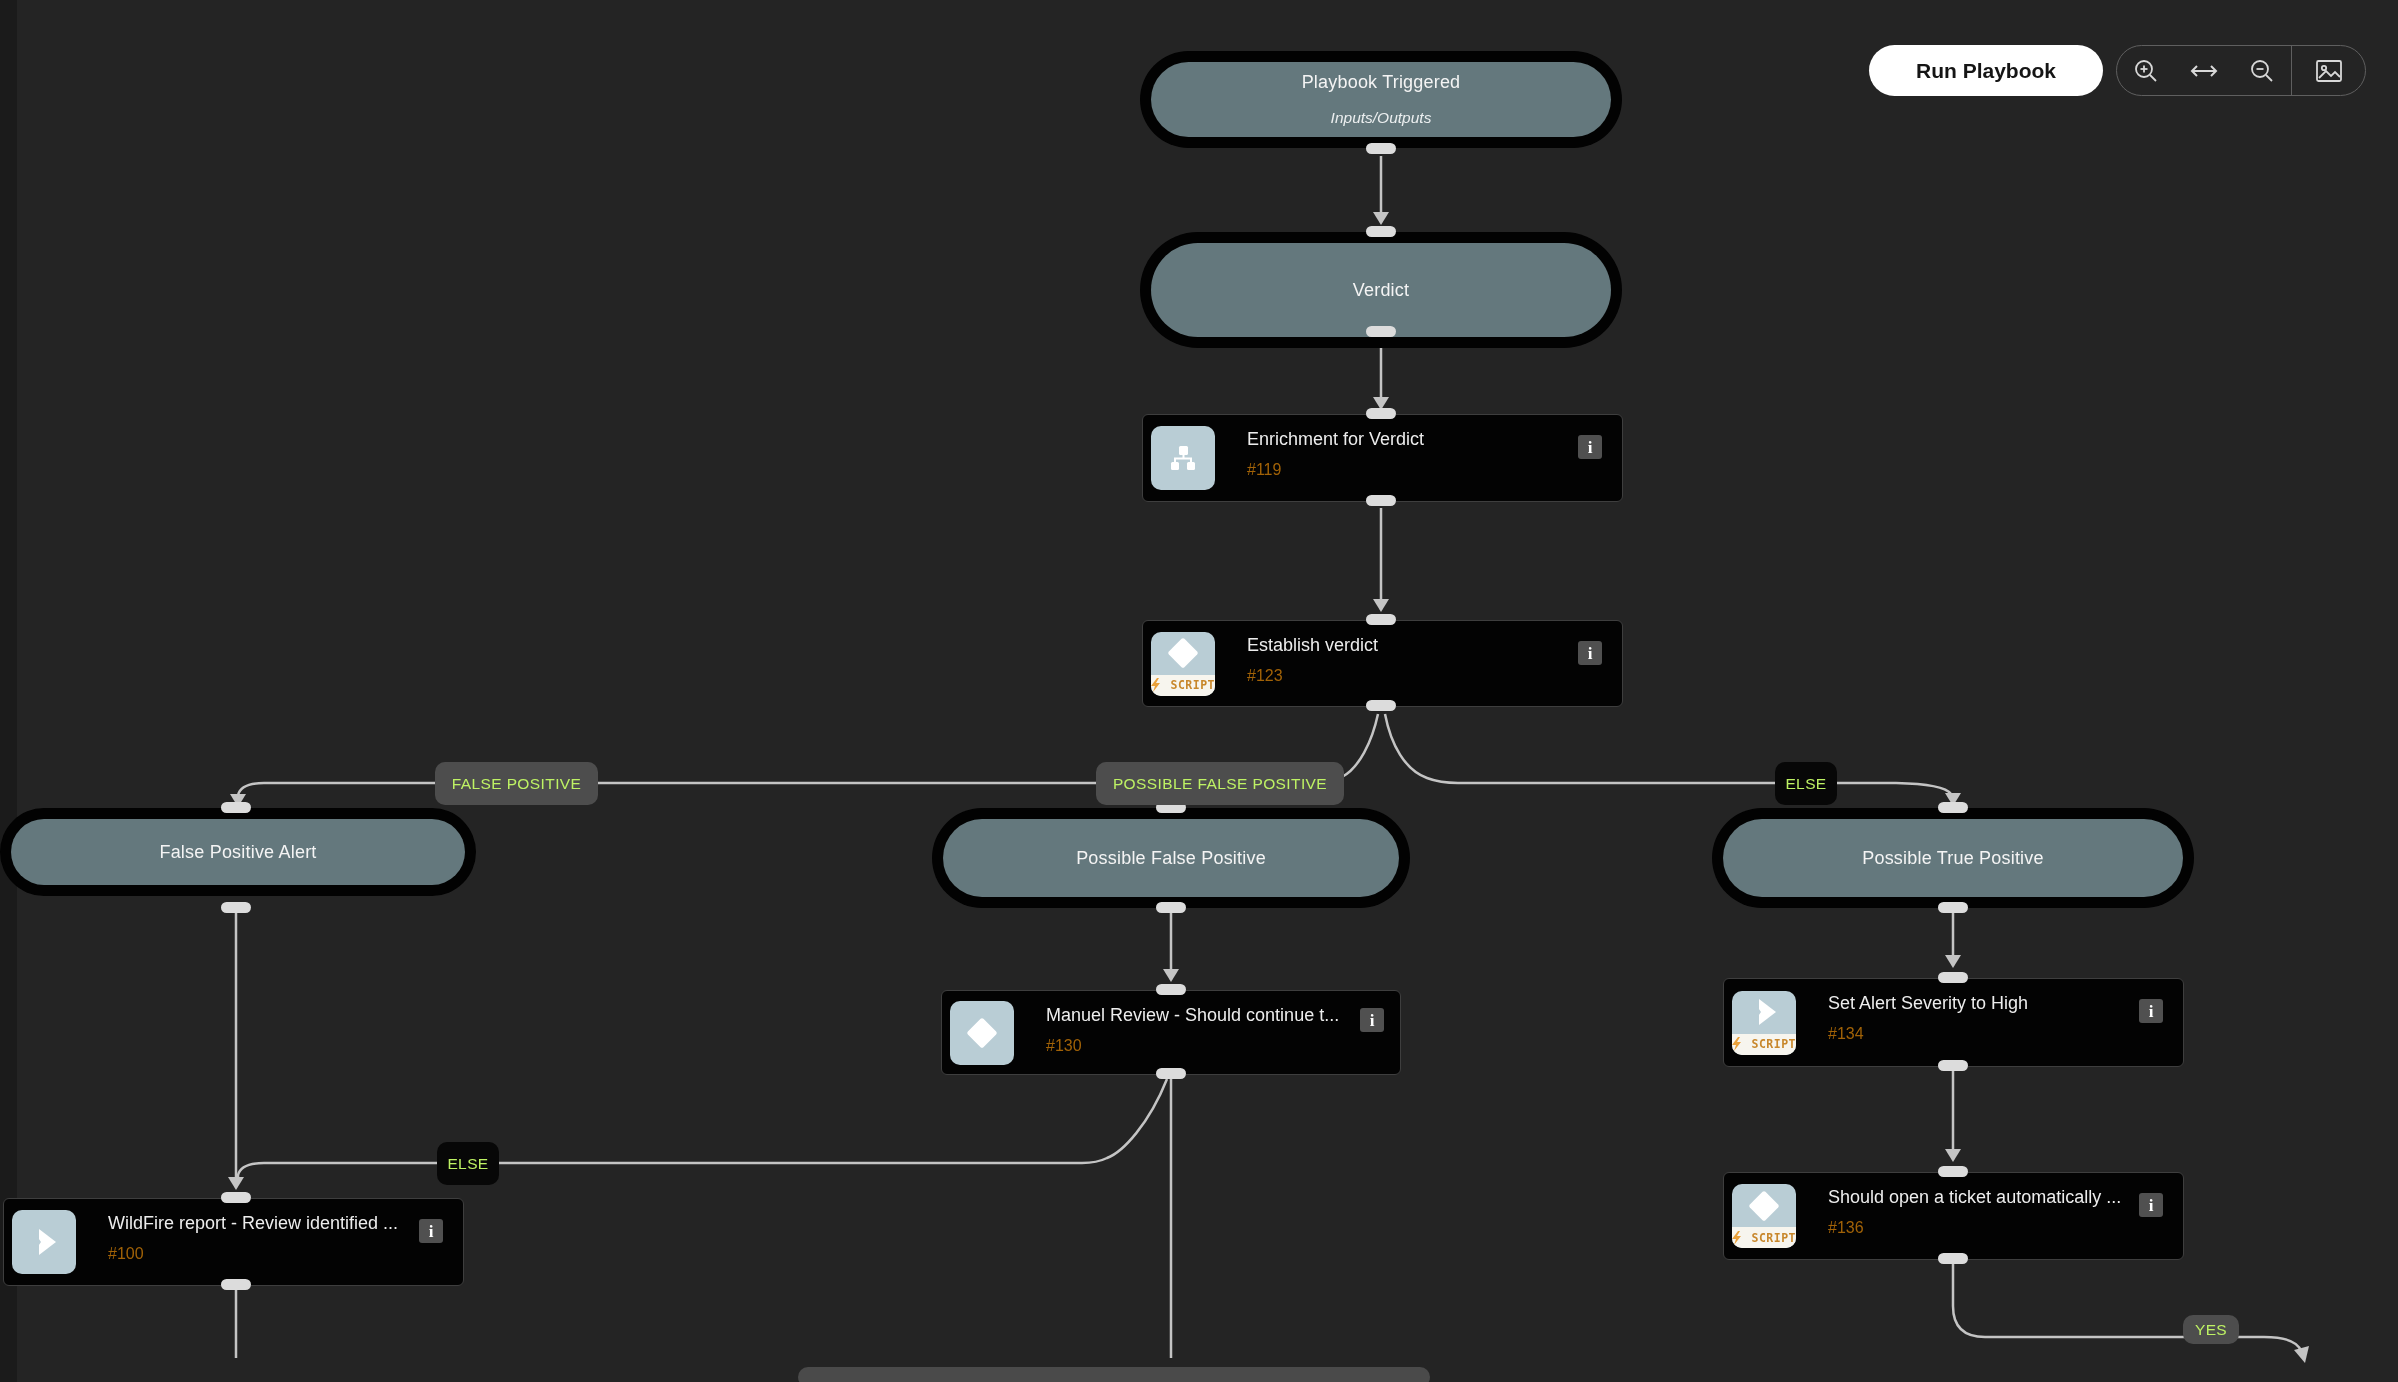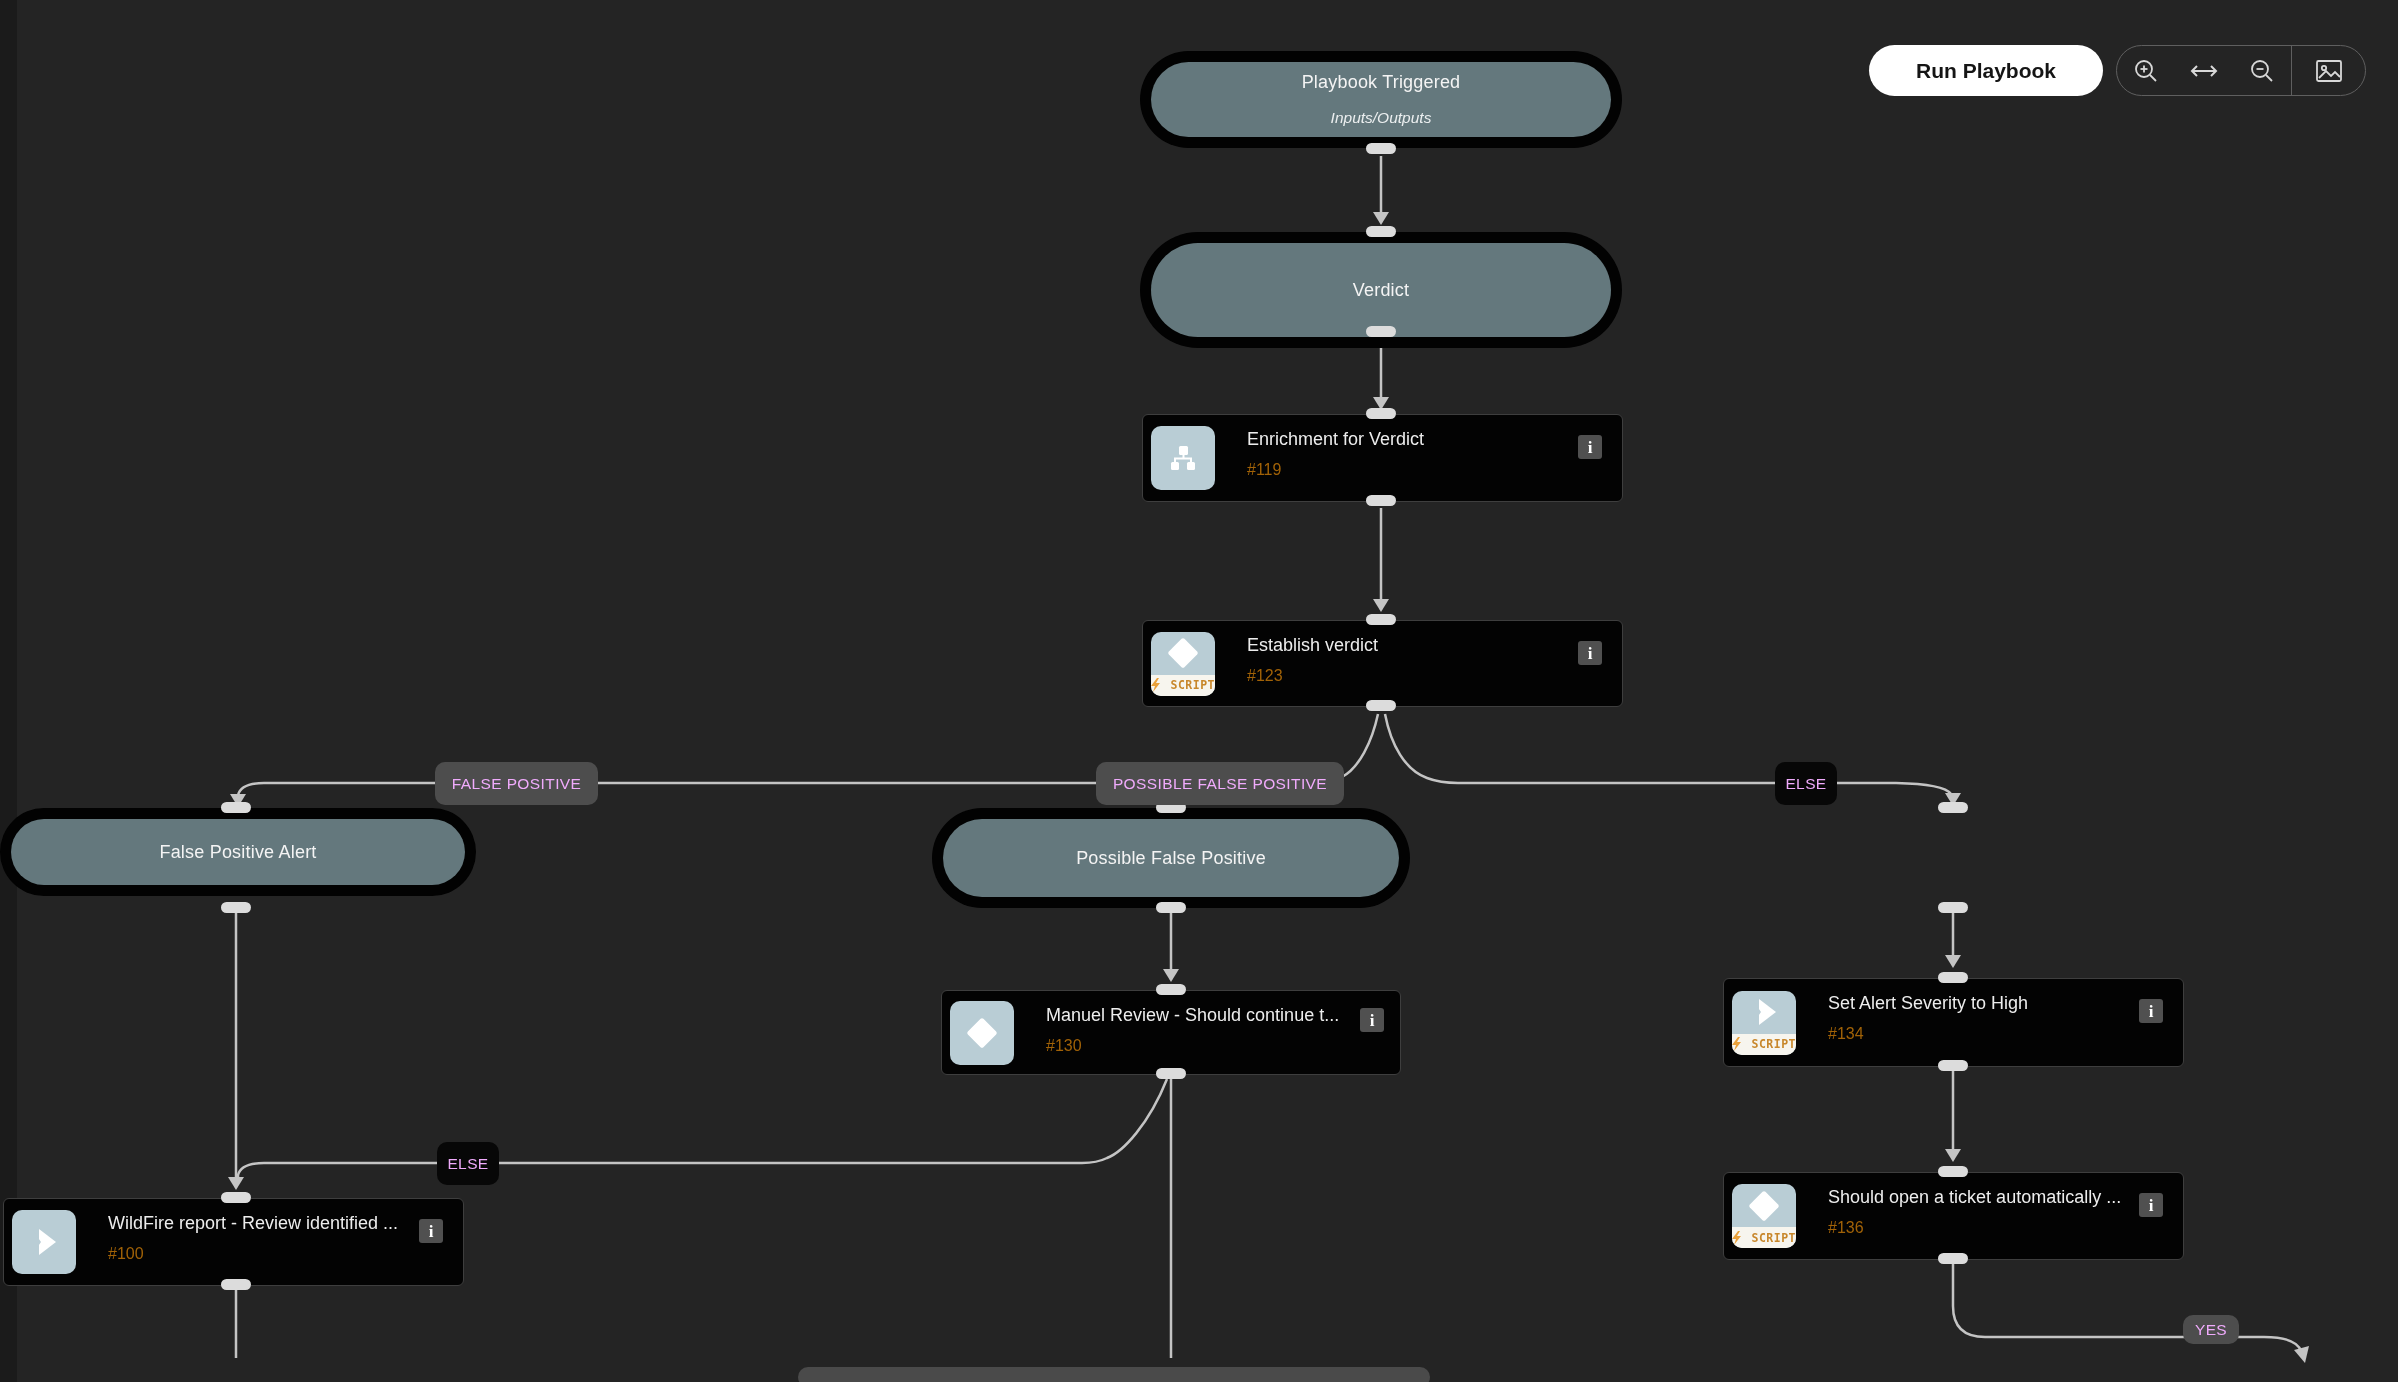--- a/index.html
+++ b/index.html
@@ -37,21 +37,21 @@
   .task-num{color:#a16207;font-size:16px;margin-top:11px;}
   .info-btn{position:absolute;top:20px;right:20px;width:24px;height:24px;background:#505050;
     border-radius:3px;color:#fff;display:flex;align-items:center;justify-content:center;
     font-family:"Liberation Serif",serif;font-weight:bold;font-size:17px;line-height:1;}
 
   
   .handle{position:absolute;width:30px;height:11px;border-radius:6px;background:#dcdcdc;z-index:5;}
 
   
   .edge-label{position:absolute;display:flex;align-items:center;justify-content:center;
-    color:#f0abfc;font-size:15.5px;letter-spacing:.4px;border-radius:10px;z-index:6;white-space:nowrap;}
+    color:#bef264;font-size:15.5px;letter-spacing:.4px;border-radius:10px;z-index:6;white-space:nowrap;}
   .edge-label.gray{background:#4d4d4d;}
   .edge-label.black{background:#070707;}
 
   
   .run-btn{position:absolute;left:1869px;top:45px;width:234px;height:51px;border-radius:26px;
     background:#ffffff;color:#151515;font-size:21px;font-weight:600;display:flex;align-items:center;
     justify-content:center;z-index:8;border:none;font-family:"Liberation Sans",sans-serif;}
   .ctrl-group{position:absolute;left:2116px;top:45px;width:250px;height:51px;border:1.5px solid #5f5f5f;
     border-radius:26px;display:flex;align-items:center;z-index:8;box-sizing:border-box;}
   .ctrl-btn{width:58px;height:100%;display:flex;align-items:center;justify-content:center;background:none;border:none;}
@@ -183,20 +183,25 @@
           <div class="diamond"></div>
         </div>
     </div>
     <div class="task-texts">
       <div class="task-title">Manuel Review - Should continue t...</div>
       <div class="task-num">#130</div>
     </div>
     <div class="info-btn" style="top:17px;right:16px;">i</div>
   </div>
 
+  <div class="pill-outer" style="left:1712px;top:808px;width:482px;height:100px;">
+    <div class="pill-inner">
+      <div class="pill-label">Possible True Positive</div>
+    </div>
+  </div>
 
   <div class="task" style="left:1723px;top:978px;width:459px;height:87px;">
     <div class="task-icon">
       <div class="glyph-wrap with-strip">
           <div class="chevron"></div>
         </div>
       <div class="script-strip">
         <svg width="10" height="14" viewBox="0 0 10 14">
           <polygon points="6,0 0,8 4,8 2,14 9,5 5,5 8,0" fill="#e9a13b"></polygon>
           </svg>

